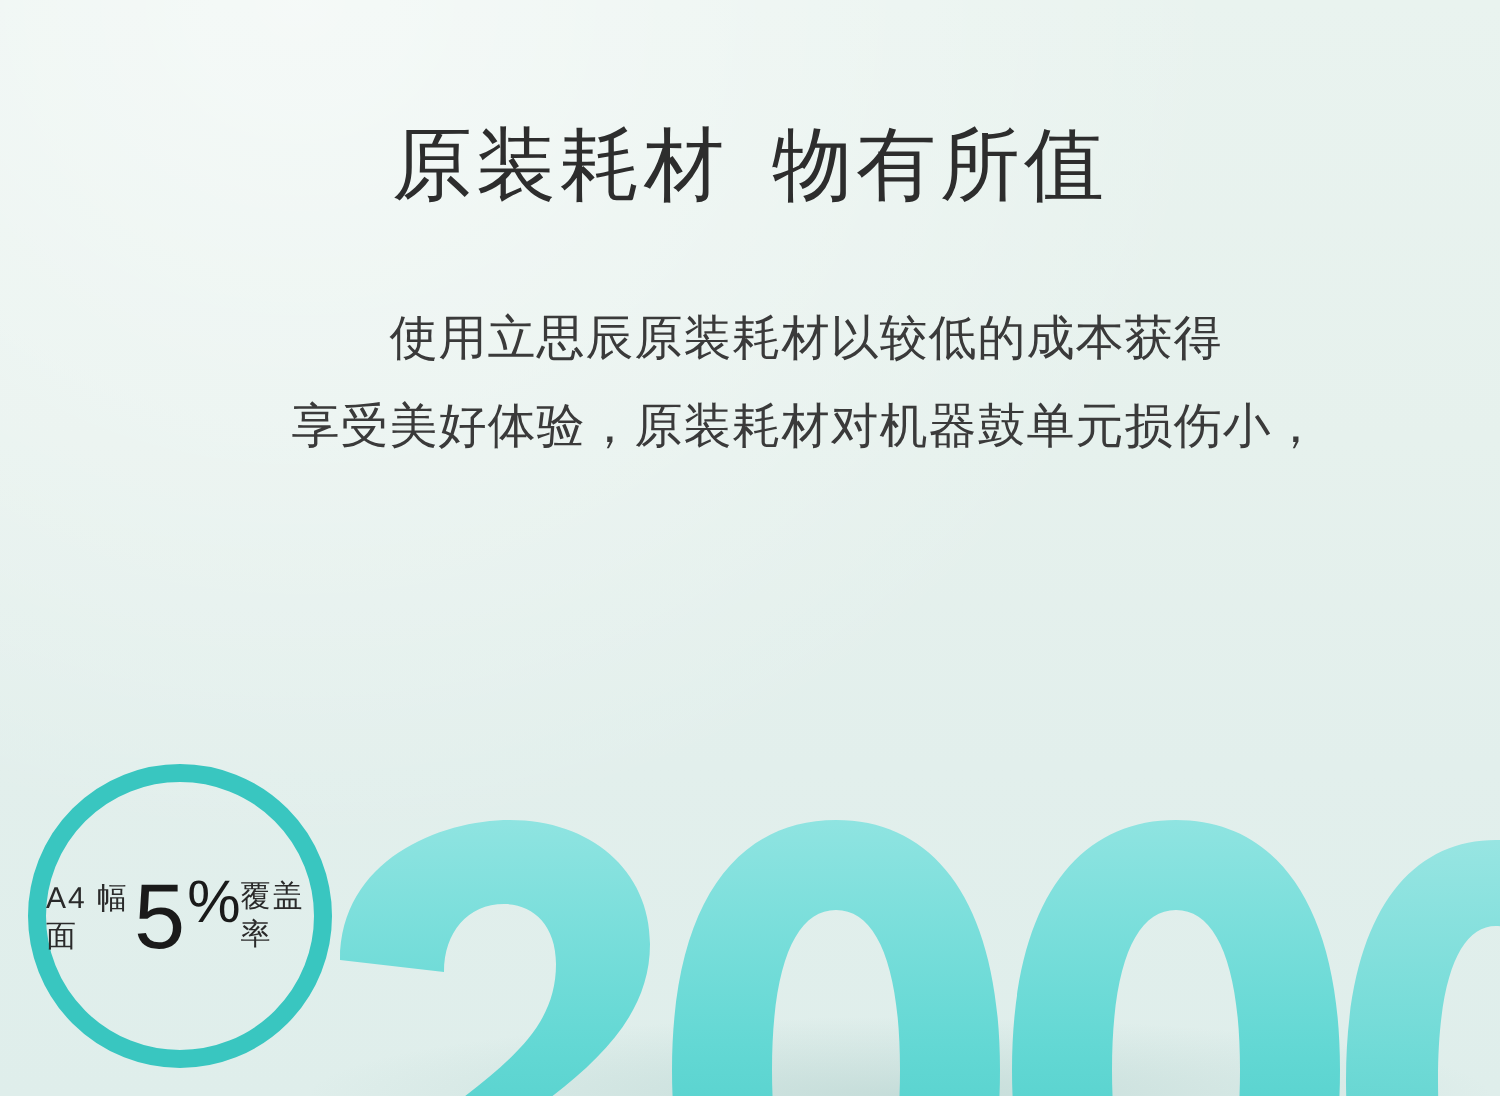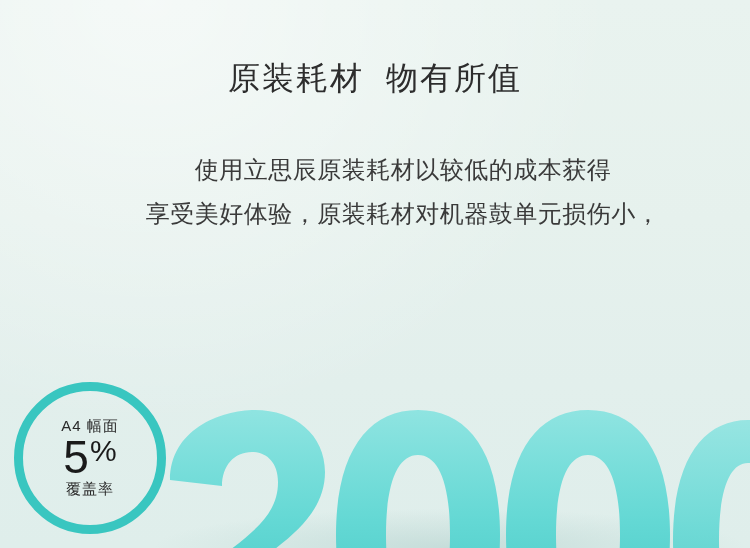--- a/index.html
+++ b/index.html
@@ -30,21 +30,21 @@
     background: radial-gradient(ellipse at 20% 0%, rgba(255,255,255,0.55) 0%, rgba(255,255,255,0.0) 55%);
     pointer-events: none;
   }
 
   .headline {
     position: absolute;
     top: 58px;
     left: 0;
     width: 750px;
     text-align: center;
-    font-size: 32px;
+    font-size: 40px;
     letter-spacing: 2px;
     color: #2d2d2d;
     font-weight: 400;
     line-height: 1.25;
     z-index: 5;
   }
   .headline .gap {
     display: inline-block;
     width: 22px;
   }
@@ -72,21 +72,20 @@
     position: absolute;
     left: 14px;
     top: 382px;
     width: 152px;
     height: 152px;
     border-radius: 50%;
     border: 9px solid #39c6c0;
     box-sizing: border-box;
     z-index: 6;
     display: flex;
-    flex-direction: column;
     align-items: center;
     justify-content: center;
     color: #1f1f1f;
   }
   .badge .b-top {
     font-size: 15px;
     letter-spacing: 1px;
     margin-bottom: -2px;
     color: #2a2a2a;
   }

